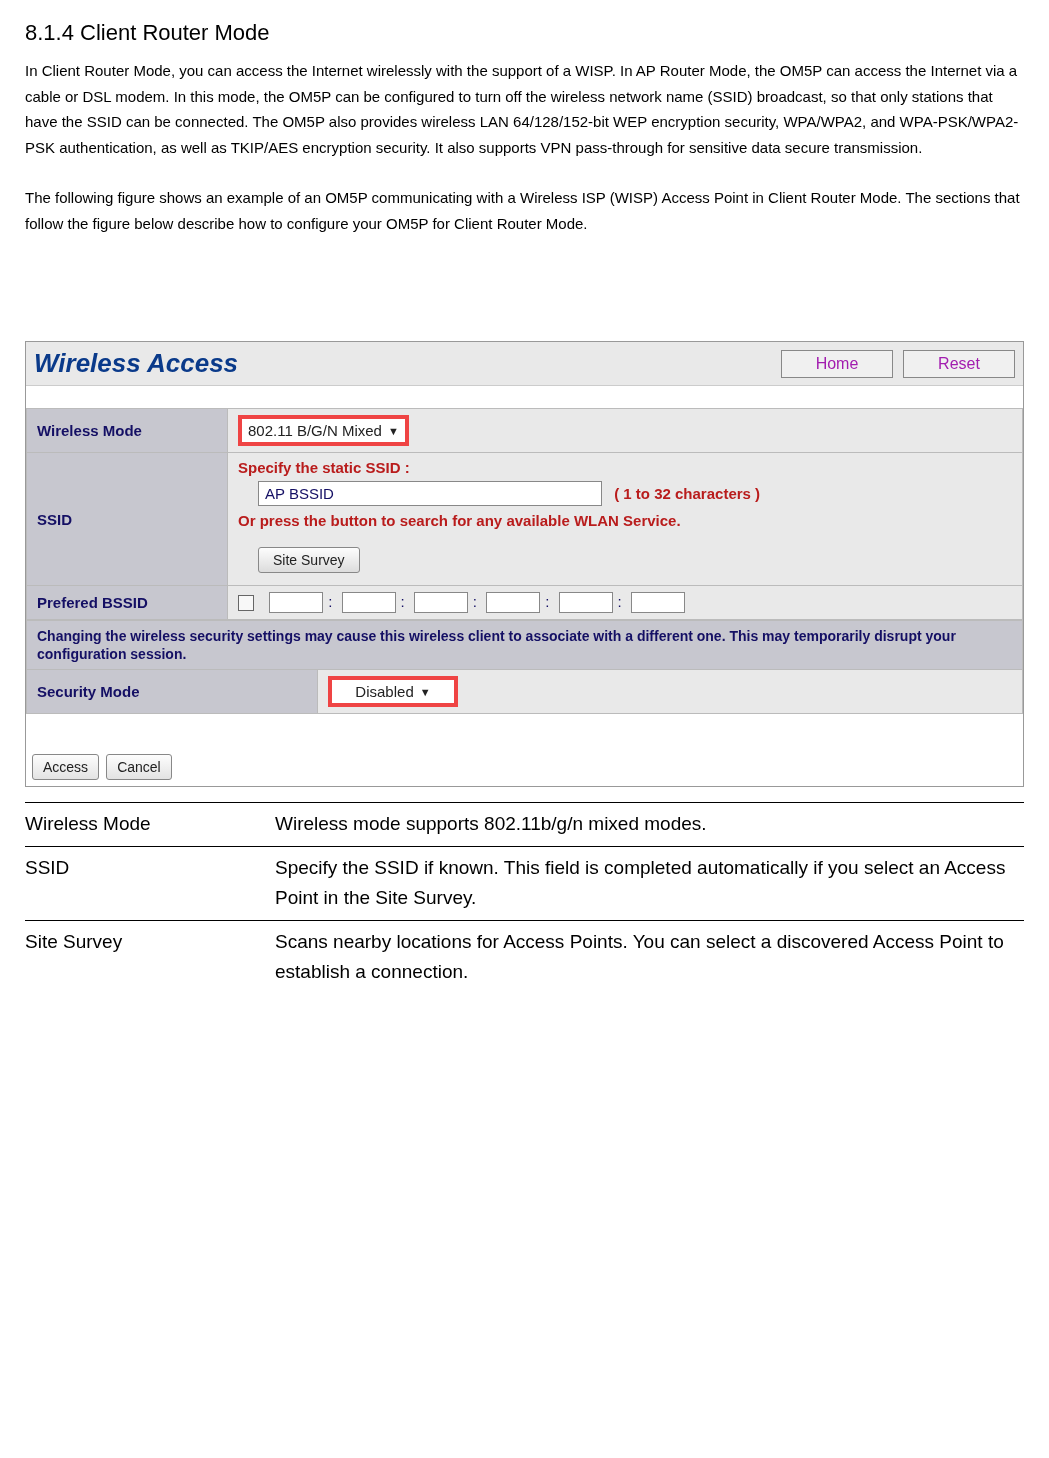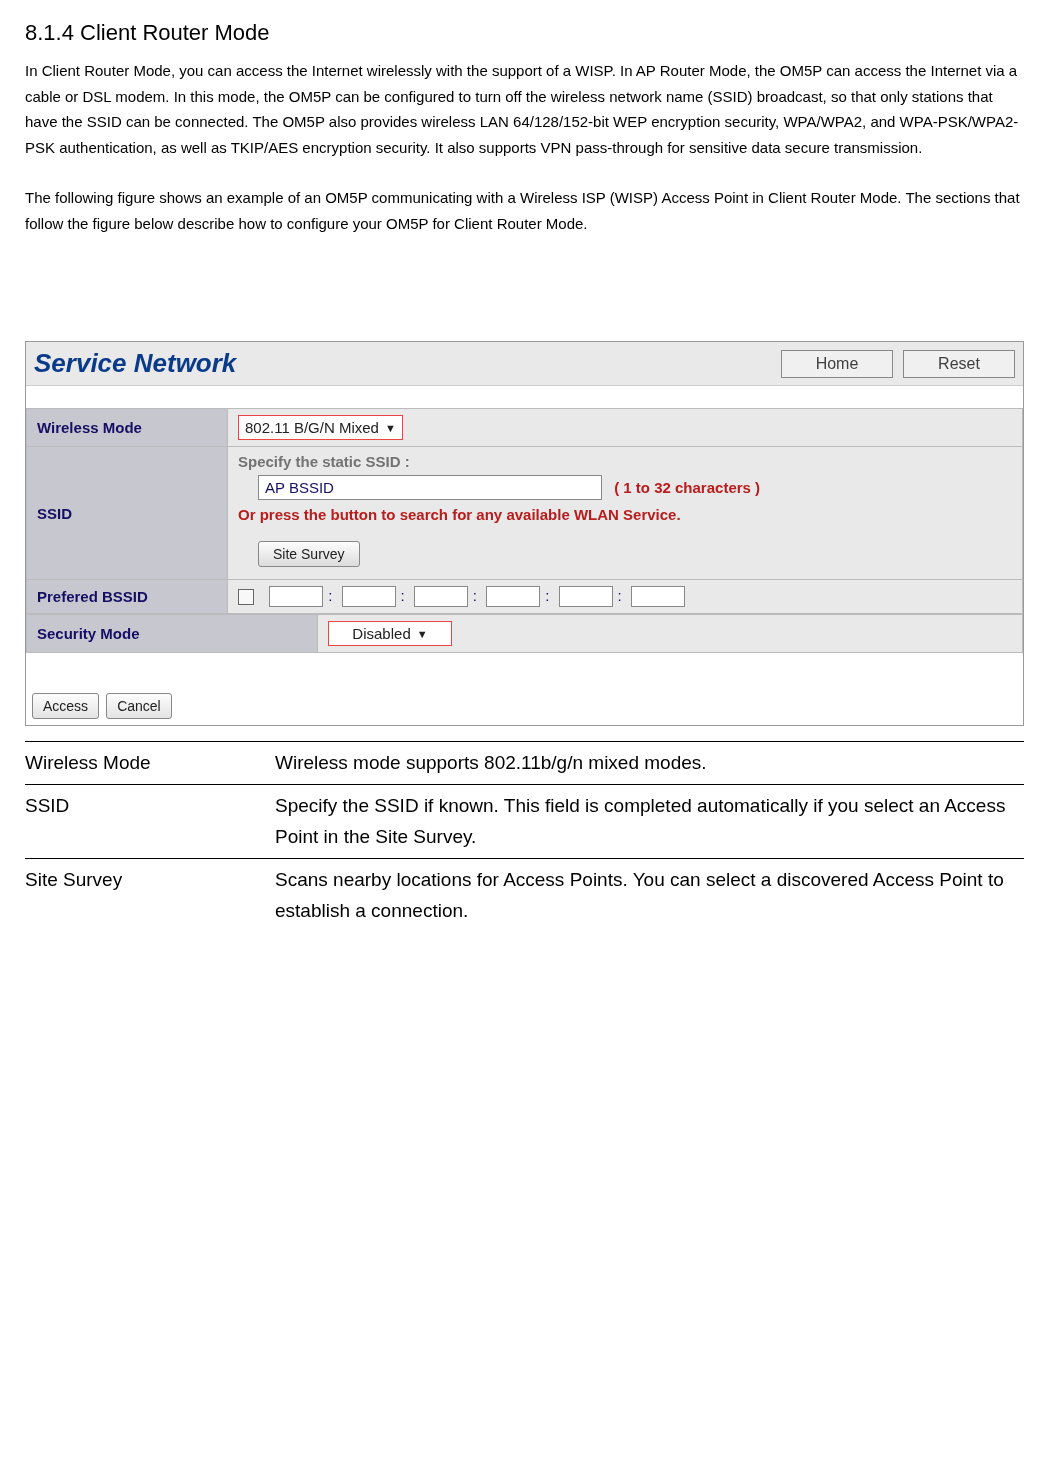--- a/index.html
+++ b/index.html
@@ -39,21 +39,21 @@
     .router-title {
       font-size: 26px;
       font-weight: bold;
       font-style: italic;
       color: #0a3a8a;
       flex: 1;
     }
     .router-btn {
       border: 1px solid #888;
       background: #f0f0f0;
-      color: #404040;
+      color: #a21caf;
       font-size: 16px;
       padding: 4px 0;
       width: 110px;
       text-align: center;
       margin-left: 10px;
       cursor: pointer;
     }
     .router-table {
       width: 100%;
       border-collapse: collapse;
@@ -69,33 +69,33 @@
       font-weight: bold;
       font-size: 15px;
       width: 180px;
     }
     .value-cell {
       background: #e9e9e9;
       color: #140f64;
       font-size: 15px;
     }
     .select-box, .text-input {
-      border: 1px solid #ef4444;
+      border: 4px solid #ef4444;
       background: #fff;
       font-size: 15px;
       padding: 3px 6px;
       color: #222;
     }
     .select-box {
       display: inline-flex;
       align-items: center;
       gap: 6px;
     }
     .chev { font-size: 11px; }
-    .ssid-label { font-weight: bold; color: #737373; margin-bottom: 5px; }
+    .ssid-label { font-weight: bold; color: #b91c1c; margin-bottom: 5px; }
     .ssid-note { color: #b91c1c; font-weight: bold; }
     .ssid-input {
       width: 330px;
       display: inline-block;
       padding: 3px 6px;
       border: 1px solid #888;
       background: #fff;
       margin-right: 8px;
     }
     .site-survey-btn {
@@ -170,21 +170,21 @@
 </head>
 <body>
 
 <div class="heading">8.1.4 Client Router Mode</div>
 <div class="body-text">In Client Router Mode, you can access the Internet wirelessly with the support of a WISP. In AP Router Mode, the OM5P can access the Internet via a cable or DSL modem. In this mode, the OM5P can be configured to turn off the wireless network name (SSID) broadcast, so that only stations that have the SSID can be connected. The OM5P also provides wireless LAN 64/128/152-bit WEP encryption security, WPA/WPA2, and WPA-PSK/WPA2-PSK authentication, as well as TKIP/AES encryption security. It also supports VPN pass-through for sensitive data secure transmission.</div>
 <div class="body-text">The following figure shows an example of an OM5P communicating with a Wireless  ISP (WISP) Access Point in Client Router Mode. The sections that follow the figure below describe how to configure your OM5P for Client Router Mode.</div>
 <div class="spacer"></div>
 
 <div class="router-panel">
   <div class="router-header">
-    <div class="router-title">Service Network</div>
+    <div class="router-title">Wireless Access</div>
     <div class="router-btn">Home</div>
     <div class="router-btn">Reset</div>
   </div>
   <div style="height:22px;"></div>
   <table class="router-table">
     <tbody>
         <tr>
       <td class="label-cell">Wireless Mode</td>
       <td class="value-cell">
         <span class="select-box">
@@ -216,20 +216,23 @@
         <input type="text" style=""><span class="colsep">:</span>
         <input type="text" style=""><span class="colsep">:</span>
         <input type="text" style=""><span class="colsep">:</span>
         <input type="text" style="">
       </td>
     </tr>
   </tbody>
     </table>
   <table class="router-table">
     <tbody>
+        <tr>
+      <td class="warning-cell" colspan="2">Changing the wireless security settings may cause this wireless client to associate with a different one. This may temporarily disrupt your configuration session.</td>
+    </tr>
     <tr>
       <td class="label-cell" style="width:270px;">Security Mode</td>
       <td class="value-cell">
         <span class="select-box" style="min-width:110px; justify-content:center;">
           <span>Disabled</span>
           <span class="chev">▼</span>
         </span>
       </td>
     </tr>
   </tbody>

